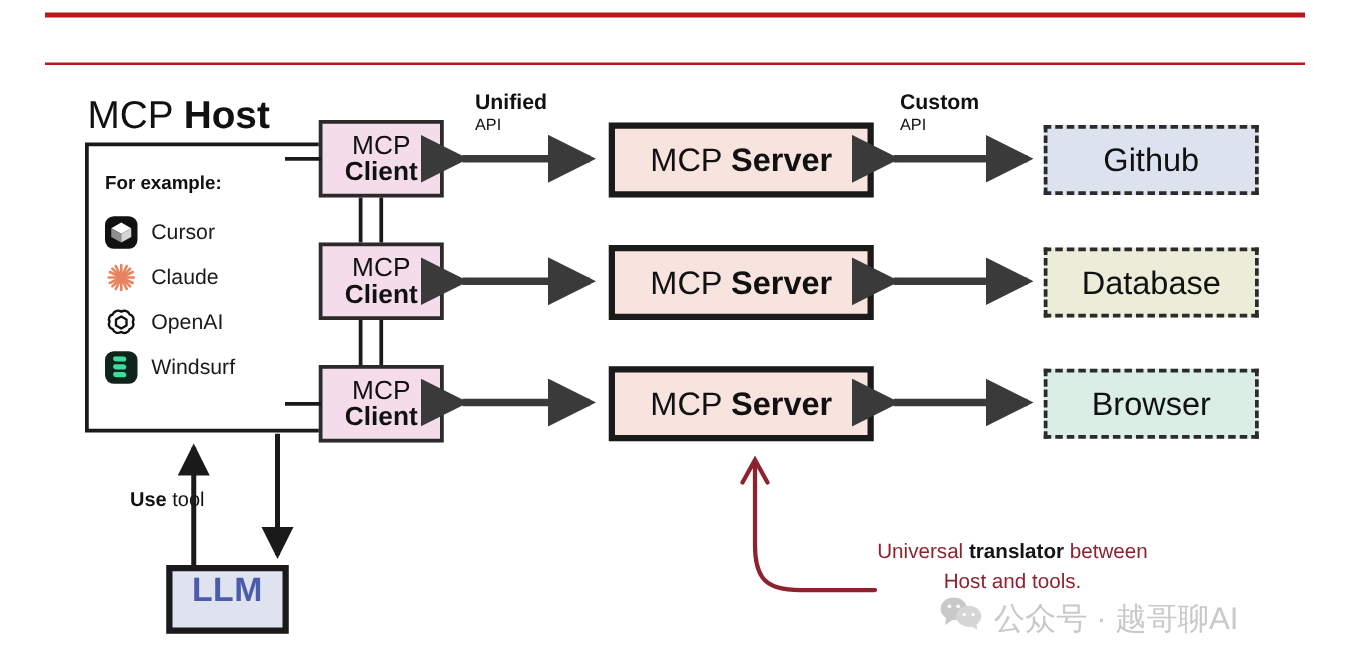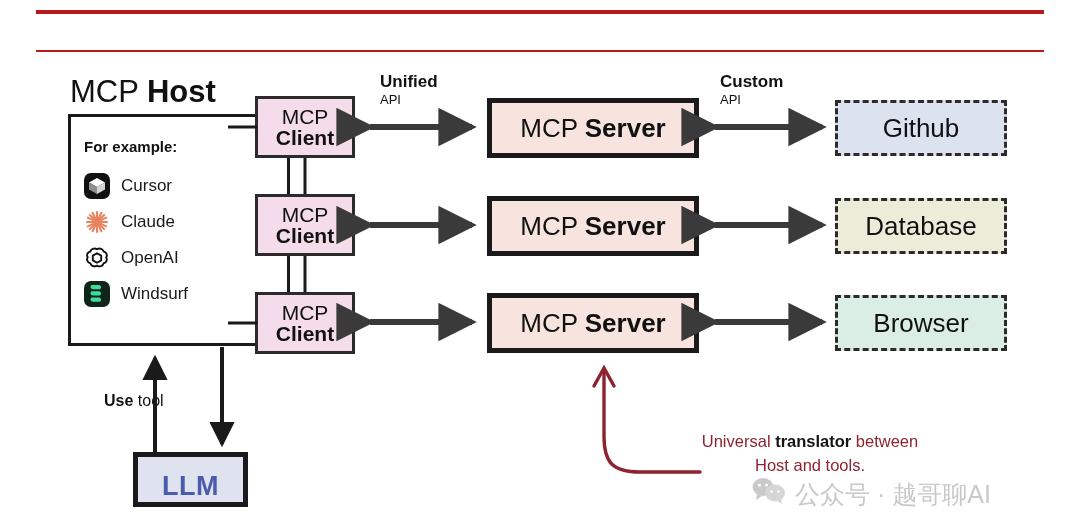--- a/index.html
+++ b/index.html
@@ -85,23 +85,23 @@
   
   .svc-box {
     position: absolute; left: 835px; width: 172px; height: 56px;
     border: 3px dashed #2b2b2b;
     display: flex; align-items: center; justify-content: center;
   }
   .svc-box .txt { font-size: 26px; color: #111; }
 
   
   .llm-box {
-    position: absolute; left: 133px; top: 452px; width: 115px; height: 55px;
+    position: absolute; left: 133px; top: 452px; width: 98px; height: 55px;
     border: 5px solid #1a1a1a; background: #dfe3f0;
-    display: flex; align-items: flex-end; justify-content: center;
+    display: flex; align-items: flex-start; justify-content: center;
   }
   .llm-box .txt { font-size: 27px; font-weight: bold; color: #4a5cab; letter-spacing: .5px; }
 
   
   .flow-lbl {
     position: absolute; font-size: 16px; color: #111; white-space: nowrap;
   }
   .flow-lbl b { font-weight: bold; margin-left: 40px; }
 
   .api-lbl {

